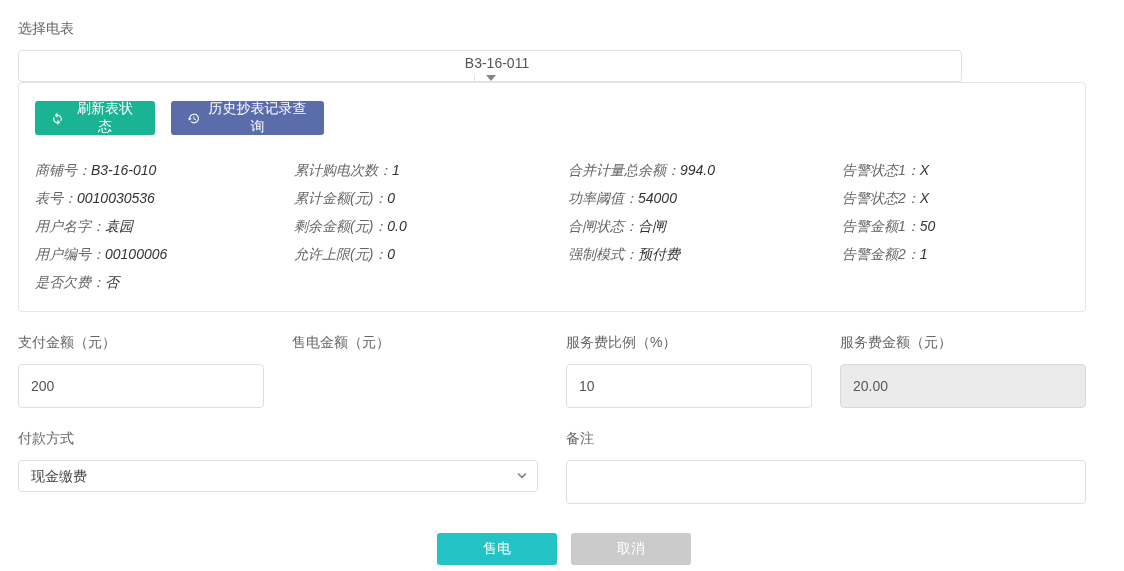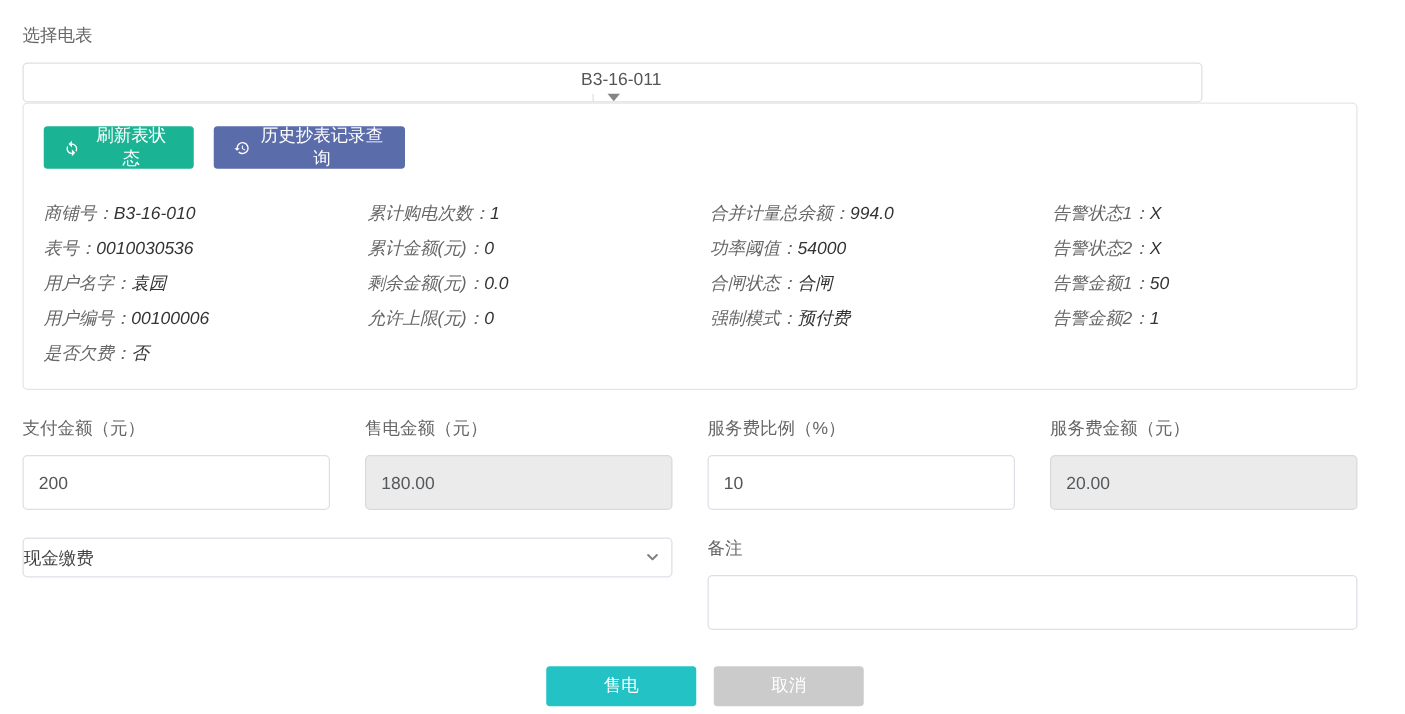--- a/index.html
+++ b/index.html
@@ -35,21 +35,21 @@
   
   .form-row { margin-top:22px; display:grid; grid-template-columns:repeat(4,1fr); column-gap:28px; width:1068px; }
   .form-row2 { margin-top:22px; display:grid; grid-template-columns:repeat(2,1fr); column-gap:28px; width:1068px; }
   .t-input { width:100%; height:44px; border:1px solid #dcdfe6; border-radius:4px; padding:0 12px;
     font-size:14px; color:#555; background:#fff; outline:none;
     font-family:"Liberation Sans","DejaVu Sans",sans-serif; }
   .t-input:disabled { background:#ebebeb; border-color:#d9d9d9; color:#55585c; }
 
   .select-wrap { position:relative; width:100%; }
   .t-select { appearance:none; -webkit-appearance:none; width:100%; height:32px; border:1px solid #dcdfe6;
-    border-radius:4px; padding:0 30px 0 0; font-size:14px; color:#444; background:#fff; outline:none; cursor:pointer;
+    border-radius:4px; padding:0 30px 0 12px; font-size:14px; color:#444; background:#fff; outline:none; cursor:pointer;
     font-family:"Liberation Sans","DejaVu Sans",sans-serif; }
   .select-chevron { position:absolute; right:10px; top:10px; pointer-events:none; }
 
   
   .actions { margin-top:29px; display:flex; justify-content:center; gap:14px; width:1092px; }
   .btn-sell { background:#23c3c5; width:120px; height:32px; border-radius:3px; }
   .btn-cancel { background:#cbcbcb; width:120px; height:32px; border-radius:3px; }
 </style>
 </head>
 <body>
@@ -111,34 +111,34 @@
     </div>
   </div>
 
   <div class="form-row">
     <div>
       <label class="field-label">支付金额（元）</label>
       <input class="t-input" type="text" value="200" style="">
     </div>
     <div>
       <label class="field-label">售电金额（元）</label>
-      <input class="t-input" type="text" disabled="" value="180.00" style="">
     </div>
     <div>
       <label class="field-label">服务费比例（%）</label>
       <input class="t-input" type="text" value="10" style="">
     </div>
     <div>
       <label class="field-label">服务费金额（元）</label>
       <input class="t-input" type="text" disabled="" value="20.00" style="">
     </div>
   </div>
 
   <div class="form-row2">
     <div>
+      <label class="field-label">付款方式</label>
       <div class="select-wrap">
         <select class="t-select">
           <option>现金缴费</option>
         </select>
         <svg class="select-chevron" width="12" height="12" viewBox="0 0 12 12">
           <polyline points="2.5,4 6,7.5 9.5,4" fill="none" stroke="#7a7f85" stroke-width="1.6" stroke-linecap="round" stroke-linejoin="round"></polyline>
         </svg>
       </div>
     </div>
     <div>

